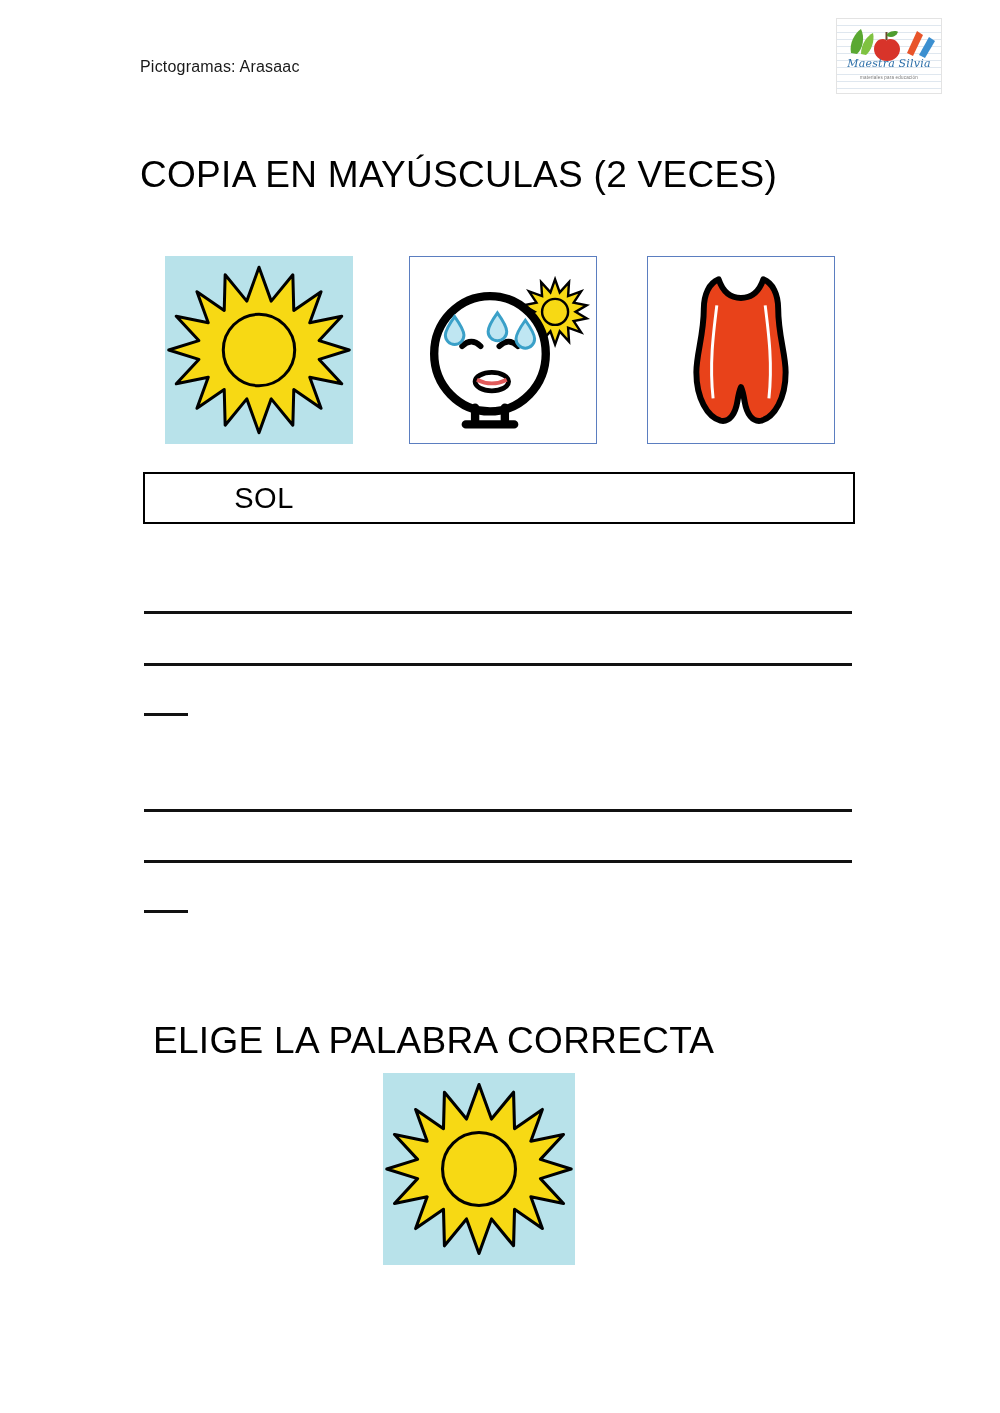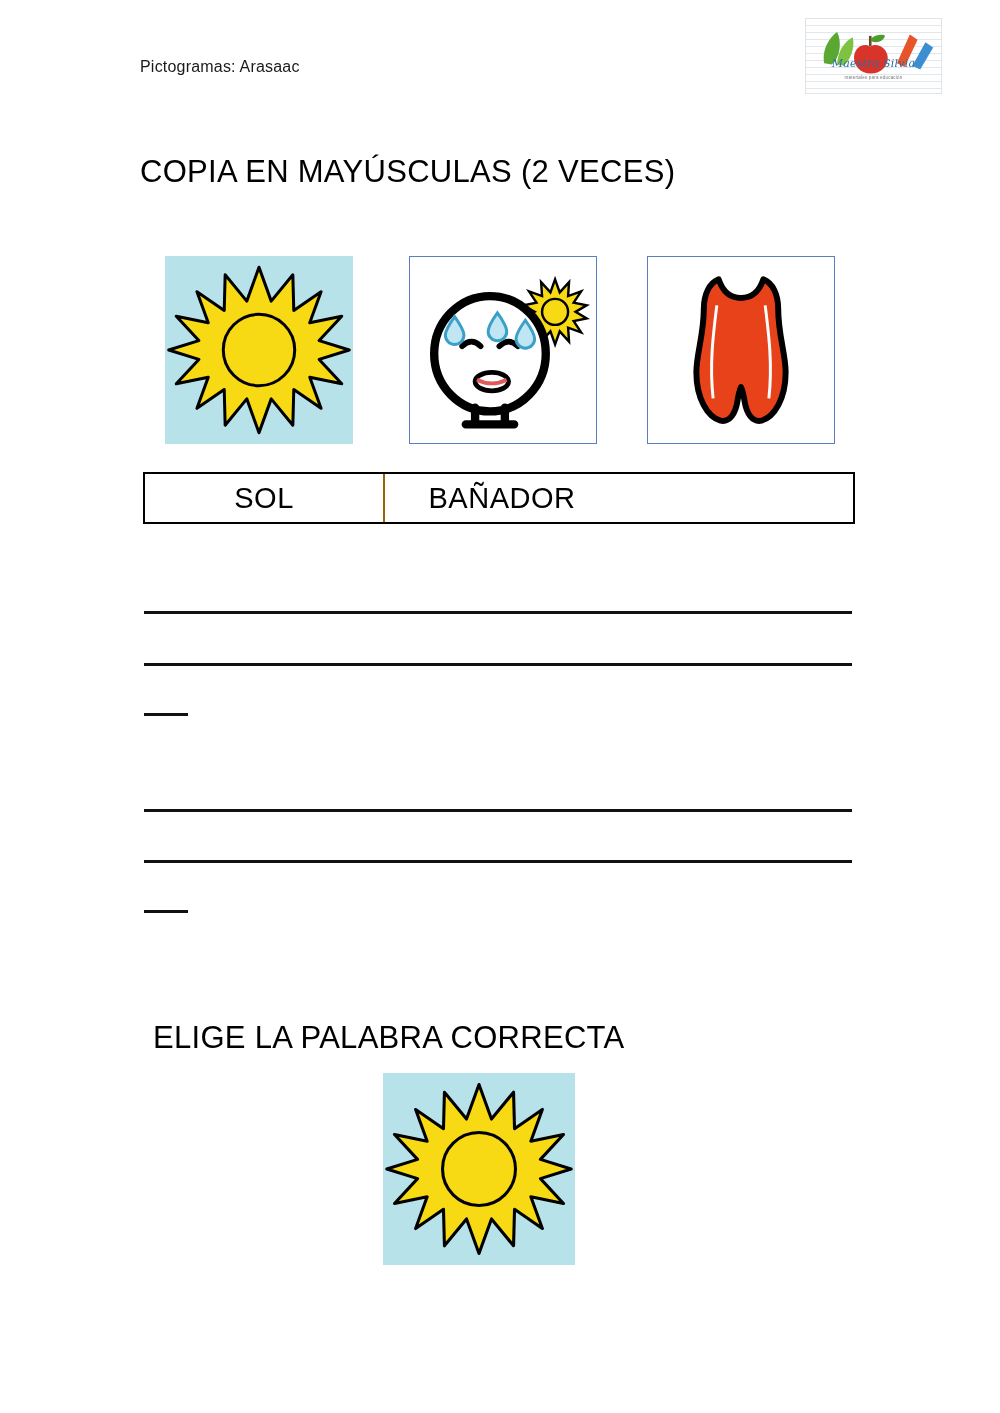--- a/index.html
+++ b/index.html
@@ -28,21 +28,20 @@
 
   .logo-box {
     position: absolute;
     right: 58px;
     top: 18px;
     width: 104px;
     height: 74px;
     background: #fef9c3;
     border: 1px solid #e3e3e3;
     overflow: hidden;
-    padding-left: 31px;
   }
   .logo-lines {
     position: absolute;
     inset: 0;
     background: repeating-linear-gradient(
       to bottom,
       #ffffff 0px, #ffffff 6px,
       #dfe7ef 6px, #dfe7ef 7px
     );
   }
@@ -65,21 +64,21 @@
     text-align: center;
     font-size: 4.5px;
     color: #777;
     letter-spacing: .2px;
   }
 
   
   .heading {
     position: absolute;
     left: 140px;
-    font-size: 31px;
+    font-size: 37px;
     font-weight: 400;
     letter-spacing: .3px;
     white-space: nowrap;
   }
   #heading-copy { top: 154px; }
   #heading-choose { top: 1020px; margin-left: 13px; }
 
   
   .picto-row {
     position: absolute;
@@ -106,21 +105,21 @@
     left: 143px;
     top: 472px;
     width: 712px;
     height: 52px;
     display: flex;
     border: 2px solid #000;
     box-sizing: border-box;
   }
   .word-cell {
     flex: 0 0 auto;
-    border-right: 2px solid #a16207;
+    border-right: 2px solid #0f766e;
     display: flex;
     align-items: center;
     justify-content: center;
     font-size: 29px;
     letter-spacing: .5px;
   }
   .word-cell:last-child { border-right: none; }
   .word-cell.c0 { width: 238px; }
   .word-cell.c1 { width: 236px; }
   .word-cell.c2 { width: 234px; }
@@ -219,21 +218,20 @@
                C53 84 56 89 61 88 C68 86 74 76 74 62 C74 52 70 42 70 28
                C70 20 67 14 62 12 C60 18 56 22 50 22 C44 22 40 18 38 12 Z" fill="#e8421a" stroke="#000" stroke-width="3.2" stroke-linejoin="round"></path>
       <path d="M37 26 C35 42 33 58 35 76" stroke="#ffffff" stroke-width="1.6" fill="none"></path>
       <path d="M63 26 C65 42 67 58 65 76" stroke="#ffffff" stroke-width="1.6" fill="none"></path>
     </svg>
   </div>
 </div>
 
 <div class="word-table">
   <div class="word-cell c0">SOL</div>
-  <div class="word-cell c2">BAÑADOR</div>
 </div>
 
 <div class="wline long" style="top:611px;"></div>
 <div class="wline long" style="top:663px;"></div>
 <div class="wline short" style="top:713px;"></div>
 
 <div class="wline long" style="top:809px;"></div>
 <div class="wline long" style="top:860px;"></div>
 <div class="wline short" style="top:910px;"></div>
 

